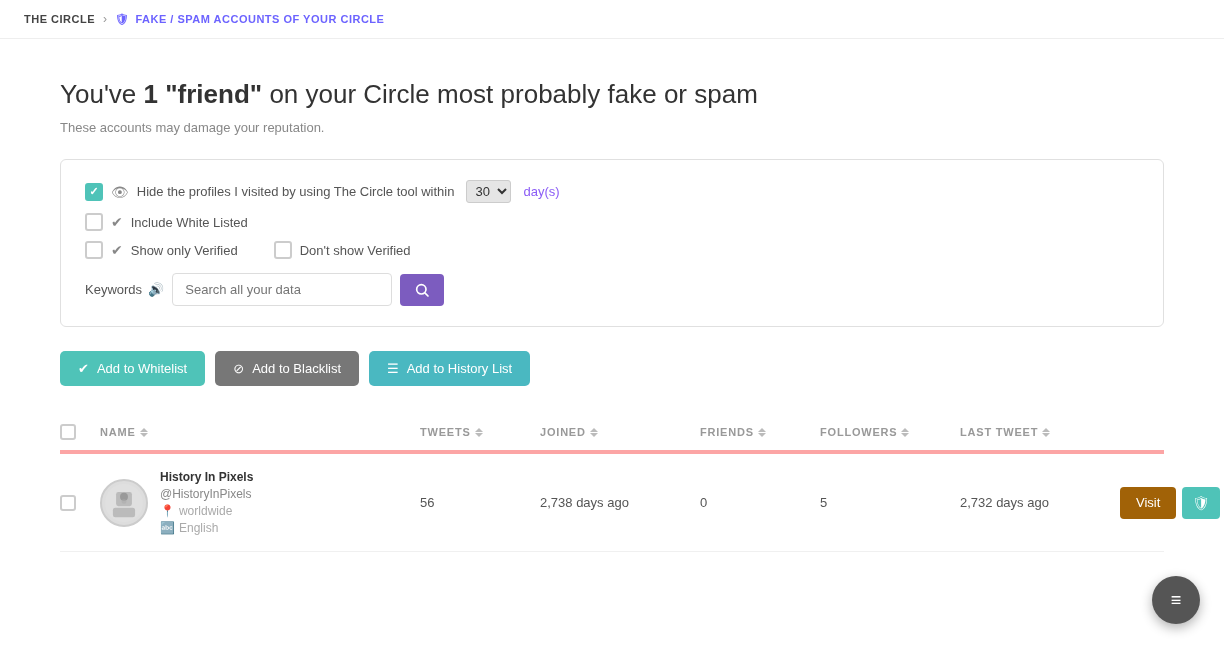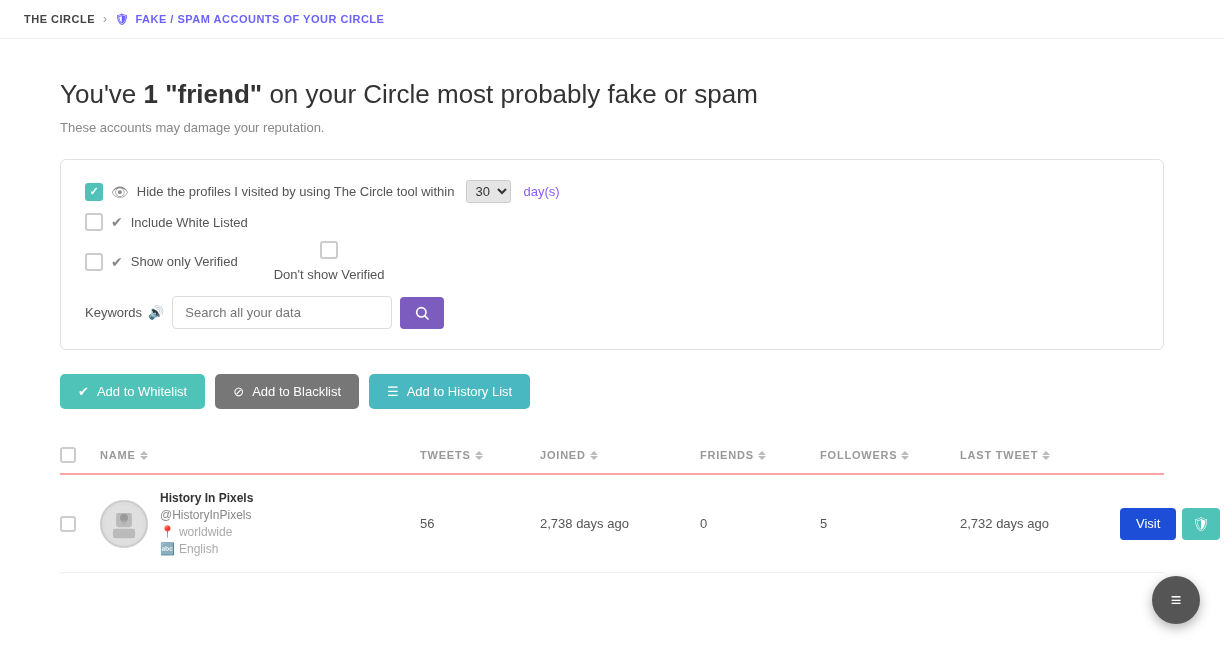--- a/index.html
+++ b/index.html
@@ -77,21 +77,21 @@
     .btn-whitelist { background: #4fc3b8; }
     .btn-blacklist { background: #777; }
     .btn-twitter { background: #4ab8c1; }
 
     
     .table-wrap { width: 100%; }
 
     .table-header {
       display: grid;
       grid-template-columns: 40px 320px 120px 160px 120px 140px 160px 100px;
-      border-bottom: 2px solid #fca5a5; padding: 10px 0;
+      border-bottom: 4px solid #fca5a5; padding: 10px 0;
     }
     .th {
       font-size: 11px; font-weight: 700; color: #999; letter-spacing: 0.8px;
       text-transform: uppercase; display: flex; align-items: center; gap: 4px;
     }
     .sort-icon { display: flex; flex-direction: column; gap: 1px; }
     .sort-icon span { width: 0; height: 0; border-left: 4px solid transparent; border-right: 4px solid transparent; }
     .sort-icon span.up { border-bottom: 4px solid #bbb; }
     .sort-icon span.down { border-top: 4px solid #bbb; }
 
@@ -111,21 +111,21 @@
     .user-cell { display: flex; align-items: center; gap: 12px; }
     .user-info { display: flex; flex-direction: column; gap: 3px; }
     .user-name { font-size: 12px; font-weight: 600; color: #333; }
     .user-handle { font-size: 12px; color: #888; }
     .user-location { font-size: 12px; color: #aaa; display: flex; align-items: center; gap: 4px; }
     .user-lang { font-size: 12px; color: #aaa; display: flex; align-items: center; gap: 4px; }
 
     .cell-val { font-size: 13px; color: #555; }
 
     .action-cell { display: flex; gap: 6px; }
-    .btn-visit { background: #1d4ed8; color: #fff; border: none; border-radius: 4px; padding: 8px 16px; font-size: 13px; cursor: pointer; font-weight: 500; }
+    .btn-visit { background: #a16207; color: #fff; border: none; border-radius: 4px; padding: 8px 16px; font-size: 13px; cursor: pointer; font-weight: 500; }
     .btn-protect { background: #4fc3b8; color: #fff; border: none; border-radius: 4px; padding: 8px 10px; font-size: 14px; cursor: pointer; }
 
     
     .tbl-checkbox {
       width: 16px; height: 16px; border: 2px solid #ccc; border-radius: 3px;
       display: flex; align-items: center; justify-content: center; background: #fff; cursor: pointer;
     }
 
     
     .fab {
@@ -183,21 +183,21 @@
         <span class="checkbox-label">Include White Listed</span>
       </div>
     </div>
 
     <div class="filter-row">
       <div class="checkbox-wrapper">
         <div class="checkbox-box"></div>
         <span class="filter-icon">✔</span>
         <span class="checkbox-label">Show only Verified</span>
       </div>
-      <div class="checkbox-wrapper" style="margin-left: 24px; flex-direction: column;">
+      <div class="checkbox-wrapper" style="margin-left: 24px;">
         <div class="checkbox-box"></div>
         <span class="checkbox-label">Don't show Verified</span>
       </div>
     </div>
 
     <div class="keywords-row">
       <span class="keywords-label">
         <span>Keywords</span>
         <span style="font-size:13px;">🔊</span>
       </span>

